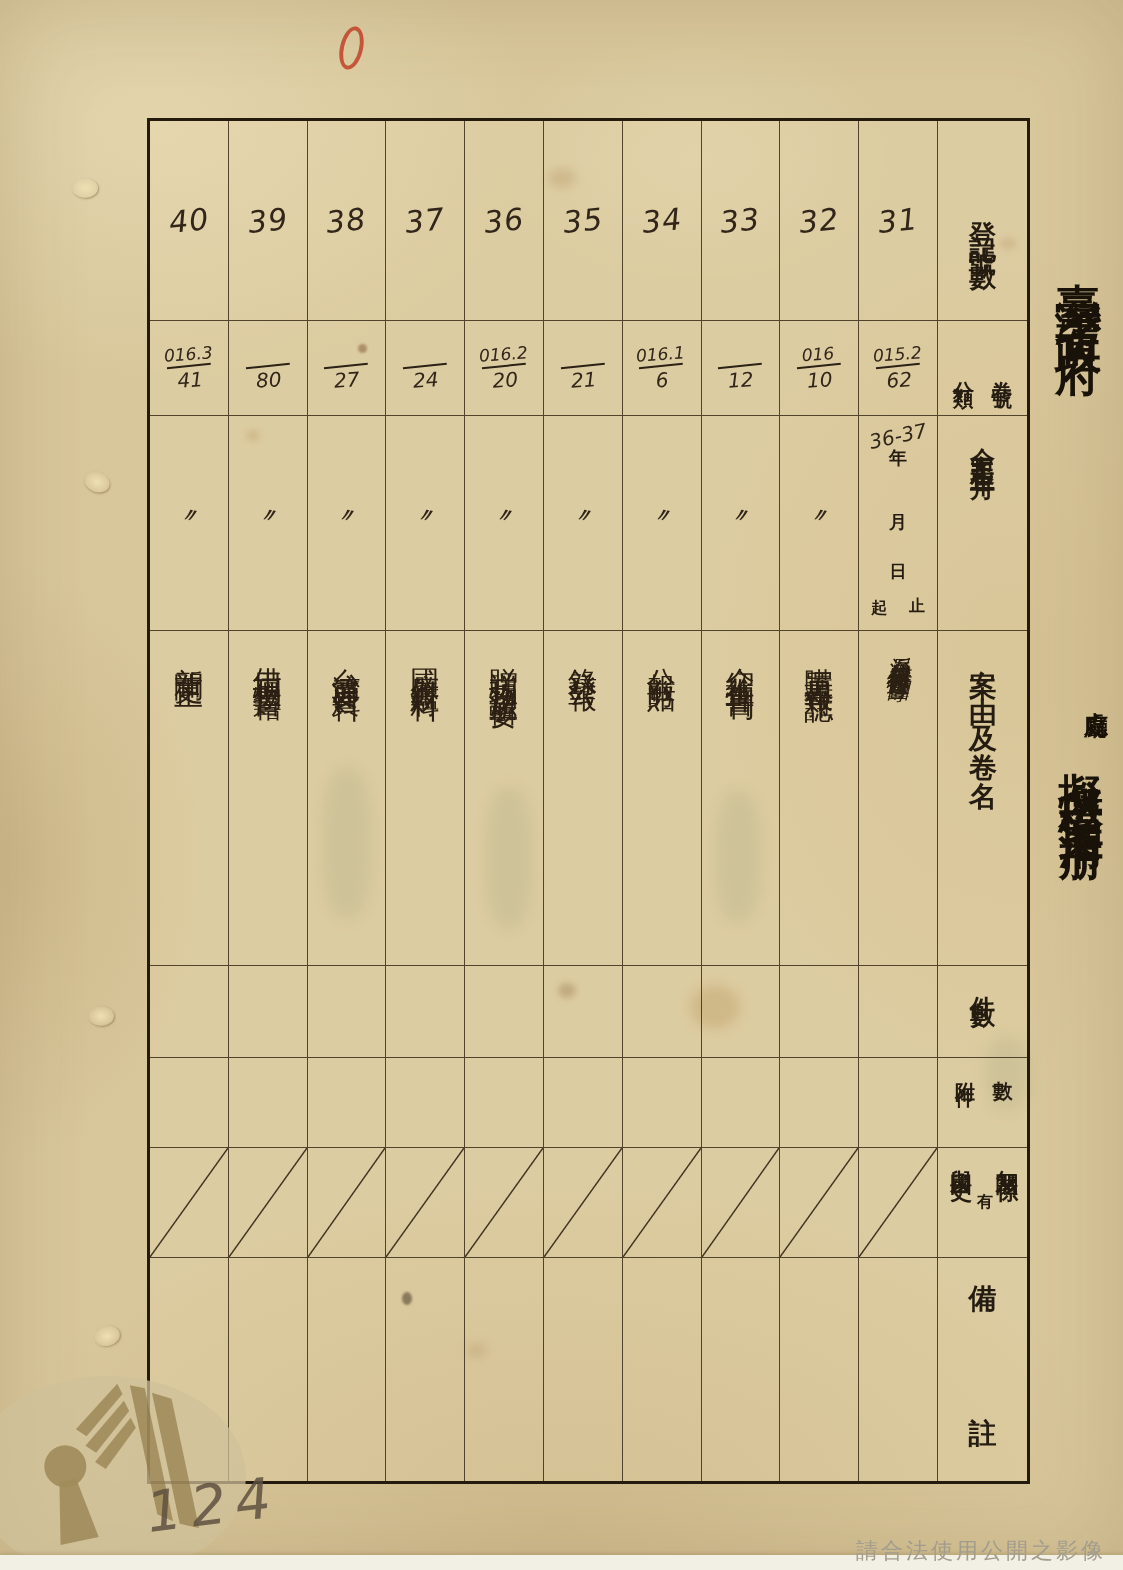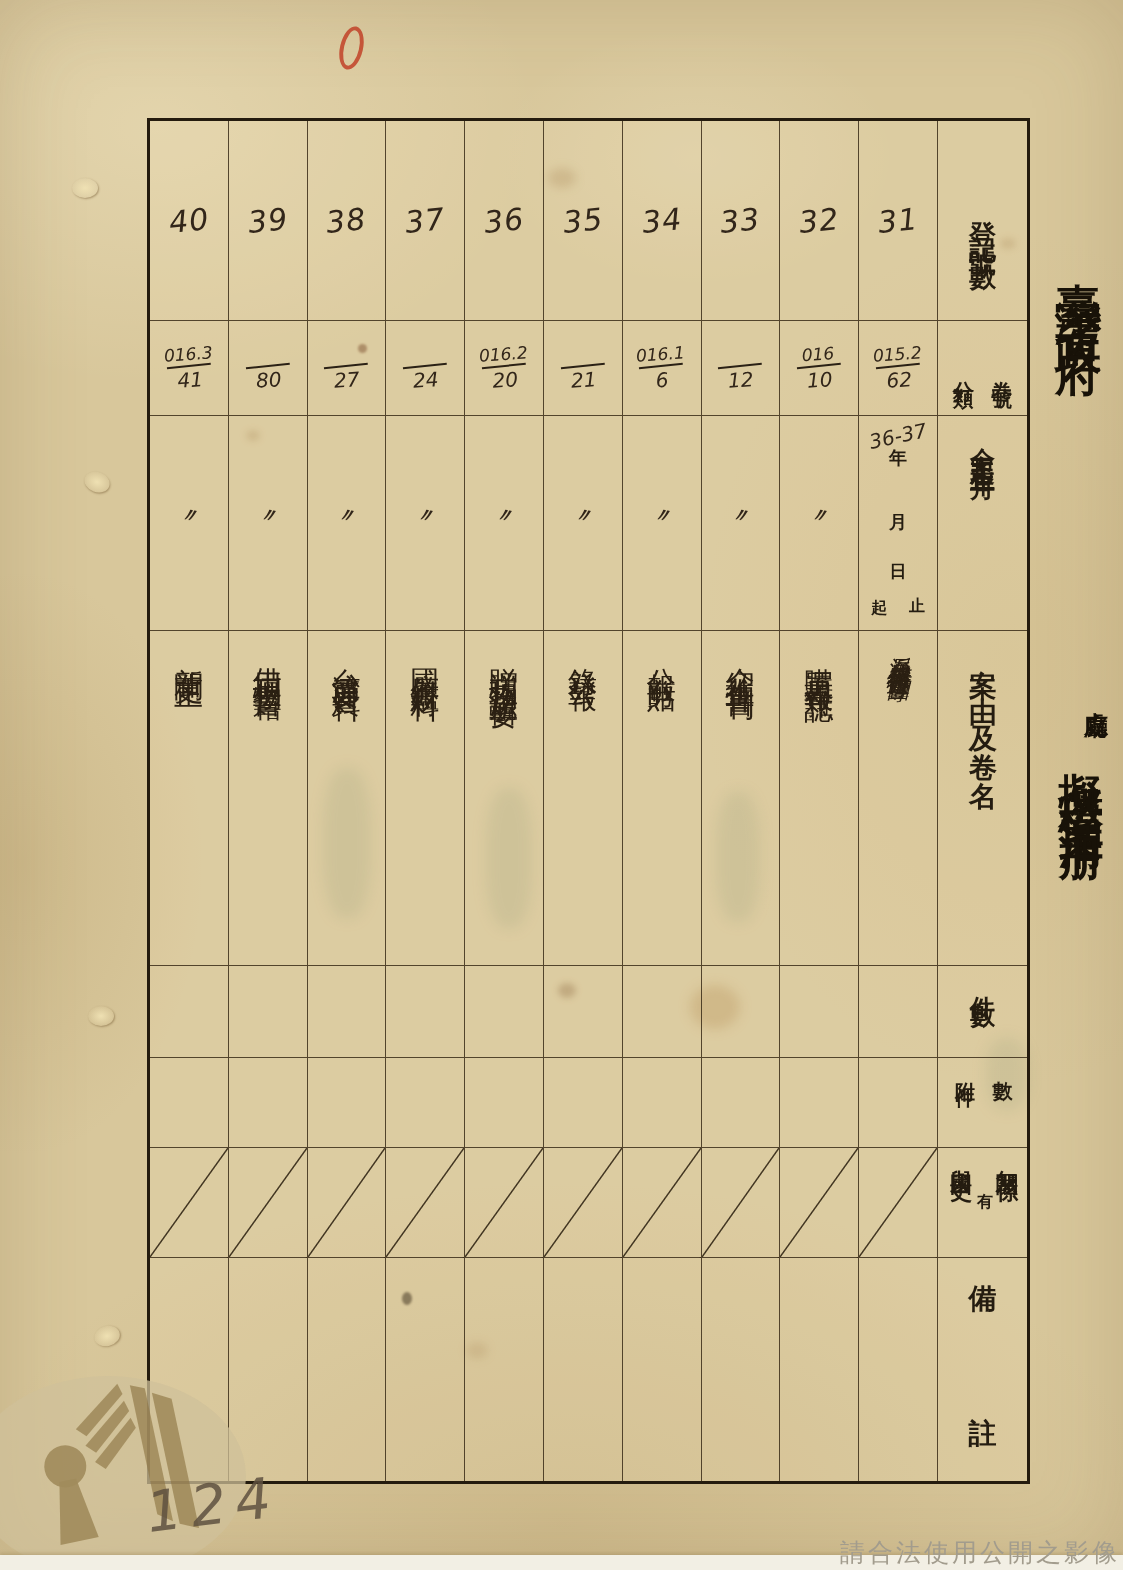--- a/index.html
+++ b/index.html
@@ -107,21 +107,21 @@
 
   
   .red0 { position:absolute; left:340px; top:26px; width:23px; height:44px;
           border:4px solid rgba(194,70,43,.88); border-radius:50%;
           transform:rotate(13deg); }
   .p124 { position:absolute; left:146px; top:1472px; font-family:"DejaVu Sans",sans-serif;
           font-style:italic; font-size:56px; color:#5f5140; letter-spacing:9px;
           transform:rotate(-7deg); opacity:.85; }
   .wstrip { position:absolute; left:0; bottom:0; width:100%; height:15px;
             background:#f2efe4; box-shadow:0 -2px 3px rgba(160,140,95,.4); }
-  .wmark { position:absolute; right:3px; top:1536px; font-size:25px; letter-spacing:3px;
+  .wmark { position:absolute; right:17px; top:1536px; font-size:22px; letter-spacing:3px;
            color:#a29c8d; z-index:5; }
 
   .logo { position:absolute; left:-14px; top:1364px; width:272px; height:200px; opacity:.92; }
 
   
   .fx { position:absolute; border-radius:50%; pointer-events:none; }
   .st1 { left:548px; top:168px;  width:28px; height:20px; background:rgba(150,110,60,.28); filter:blur(5px); }
   .st2 { left:690px; top:985px;  width:50px; height:44px; background:rgba(165,118,55,.30); filter:blur(6px); }
   .st3 { left:558px; top:983px;  width:18px; height:15px; background:rgba(120,80,40,.35);  filter:blur(3px); }
   .st4 { left:358px; top:344px;  width:9px;  height:9px;  background:rgba(110,60,30,.55);  filter:blur(1px); }

